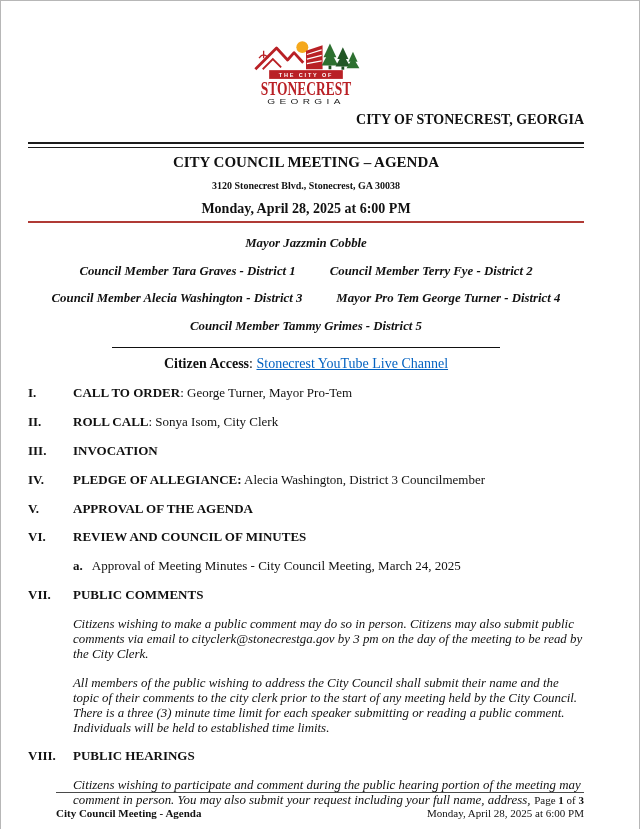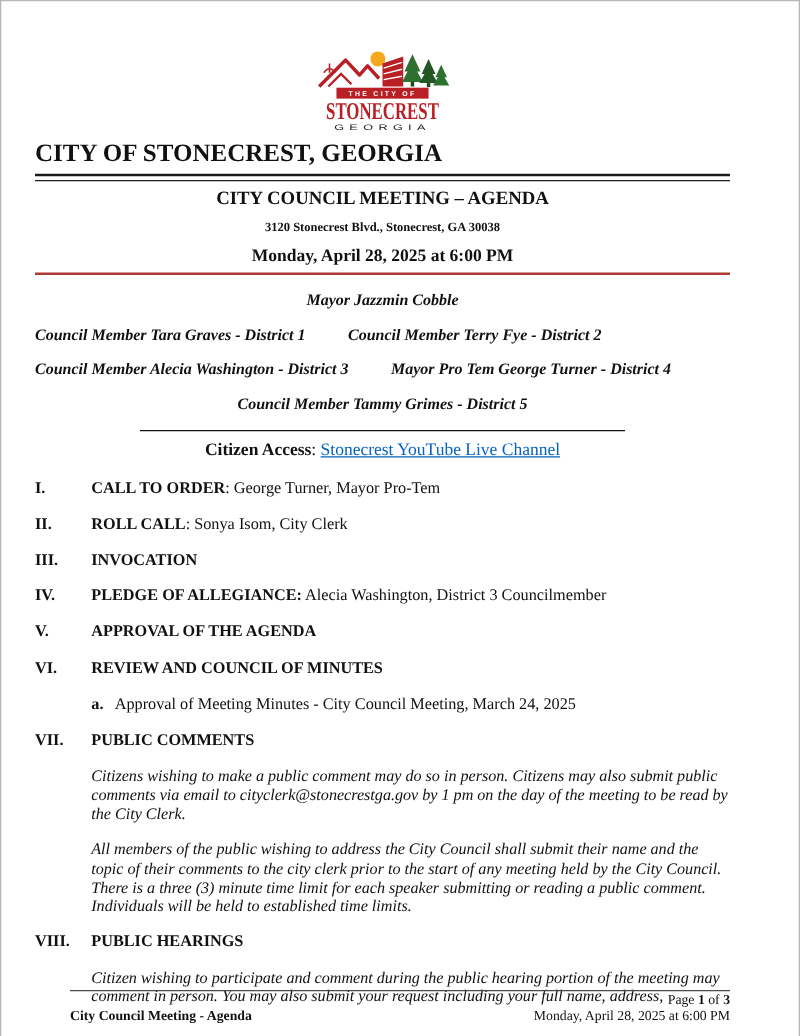--- a/index.html
+++ b/index.html
@@ -7,29 +7,29 @@
   body {
     width:640px; height:829px; position:relative; overflow:hidden;
     background:#ffffff; color:#111;
     font-family:"Liberation Serif", serif;
     border-top:1px solid #b7b7b7; border-left:1px solid #b7b7b7; border-right:1px solid #b7b7b7;
   }
   .page { position:relative; width:100%; height:100%; padding:36px 55px 0 27px; }
 
   .logo-wrap { display:flex; justify-content:center; margin-bottom:5px; }
 
-  .h-city { text-align:left; font-weight:bold; font-size:20px; line-height:1.15; margin-bottom:4px; }
+  .h-city { text-align:right; font-weight:bold; font-size:14px; line-height:1.15; margin-bottom:14px; }
   .double-rule { height:6px; border-top:2.5px solid #1c1c1c; border-bottom:1.2px solid #1c1c1c; margin-bottom:1px; }
   .h-meeting { text-align:center; font-weight:bold; font-size:15px; line-height:1.15; margin:6px 0 9px 0; }
   .h-address { text-align:center; font-weight:bold; font-size:10px; line-height:1.15; margin-bottom:9px; }
   .h-date { text-align:center; font-weight:bold; font-size:14px; line-height:1.15; margin-bottom:4px; }
   .red-rule { border-top:2px solid var(--rule-red, #b03a35); margin-bottom:13px; }
 
   .officials .line { text-align:center; font-weight:bold; font-style:italic; font-size:12.8px; line-height:1.15; margin-bottom:13px; }
-  .two-col { display:flex; justify-content:flex-start; gap:34px; }
+  .two-col { display:flex; justify-content:center; gap:34px; }
 
   .short-rule { width:388px; border-top:1.6px solid #111; margin:3px auto 8px auto; }
   .citizen { text-align:center; font-size:14px; margin-bottom:14px; }
   .citizen .lbl { font-weight:bold; }
   .citizen a { color:var(--link-blue, #0563C1); text-decoration:underline; cursor:pointer; }
 
   .list { }
   .item { display:flex; font-size:13px; line-height:1.15; margin-bottom:14px; }
   .item .num { flex:0 0 45px; font-weight:bold; }
   .item .ttl { font-weight:bold; }
@@ -145,29 +145,29 @@
 
     <div class="sub-row">
       <span class="marker">a.</span><span>Approval of Meeting Minutes - City Council Meeting, March 24, 2025</span>
     </div>
 
     <div class="item">
       <span class="num">VII.</span>
       <span class="body"><span class="ttl">PUBLIC COMMENTS</span></span>
     </div>
 
-    <p class="para">Citizens wishing to make a public comment may do so in person. Citizens may also submit public comments via email to cityclerk@stonecrestga.gov by 1 pm on the day of the meeting to be read by the City Clerk.</p>
+    <p class="para">Citizens wishing to make a public comment may do so in person. Citizens may also submit public comments via email to cityclerk@stonecrestga.gov by 3 pm on the day of the meeting to be read by the City Clerk.</p>
     <p class="para">All members of the public wishing to address the City Council shall submit their name and the topic of their comments to the city clerk prior to the start of any meeting held by the City Council. There is a three (3) minute time limit for each speaker submitting or reading a public comment. Individuals will be held to established time limits.</p>
 
     <div class="item">
       <span class="num">VIII.</span>
       <span class="body"><span class="ttl">PUBLIC HEARINGS</span></span>
     </div>
 
-    <p class="para">Citizen wishing to participate and comment during the public hearing portion of the meeting may comment in person. You may also submit your request including your full name, address,</p>
+    <p class="para">Citizens wishing to participate and comment during the public hearing portion of the meeting may comment in person. You may also submit your request including your full name, address,</p>
 
   </div>
 
   <div class="footer">
     <div class="rule"></div>
     <div class="page-line"><span>Page </span><b>1</b><span> of </span><b>3</b></div>
     <div class="row">
       <span class="left">City Council Meeting - Agenda</span>
       <span class="right">Monday, April 28, 2025 at 6:00 PM</span>
     </div>

